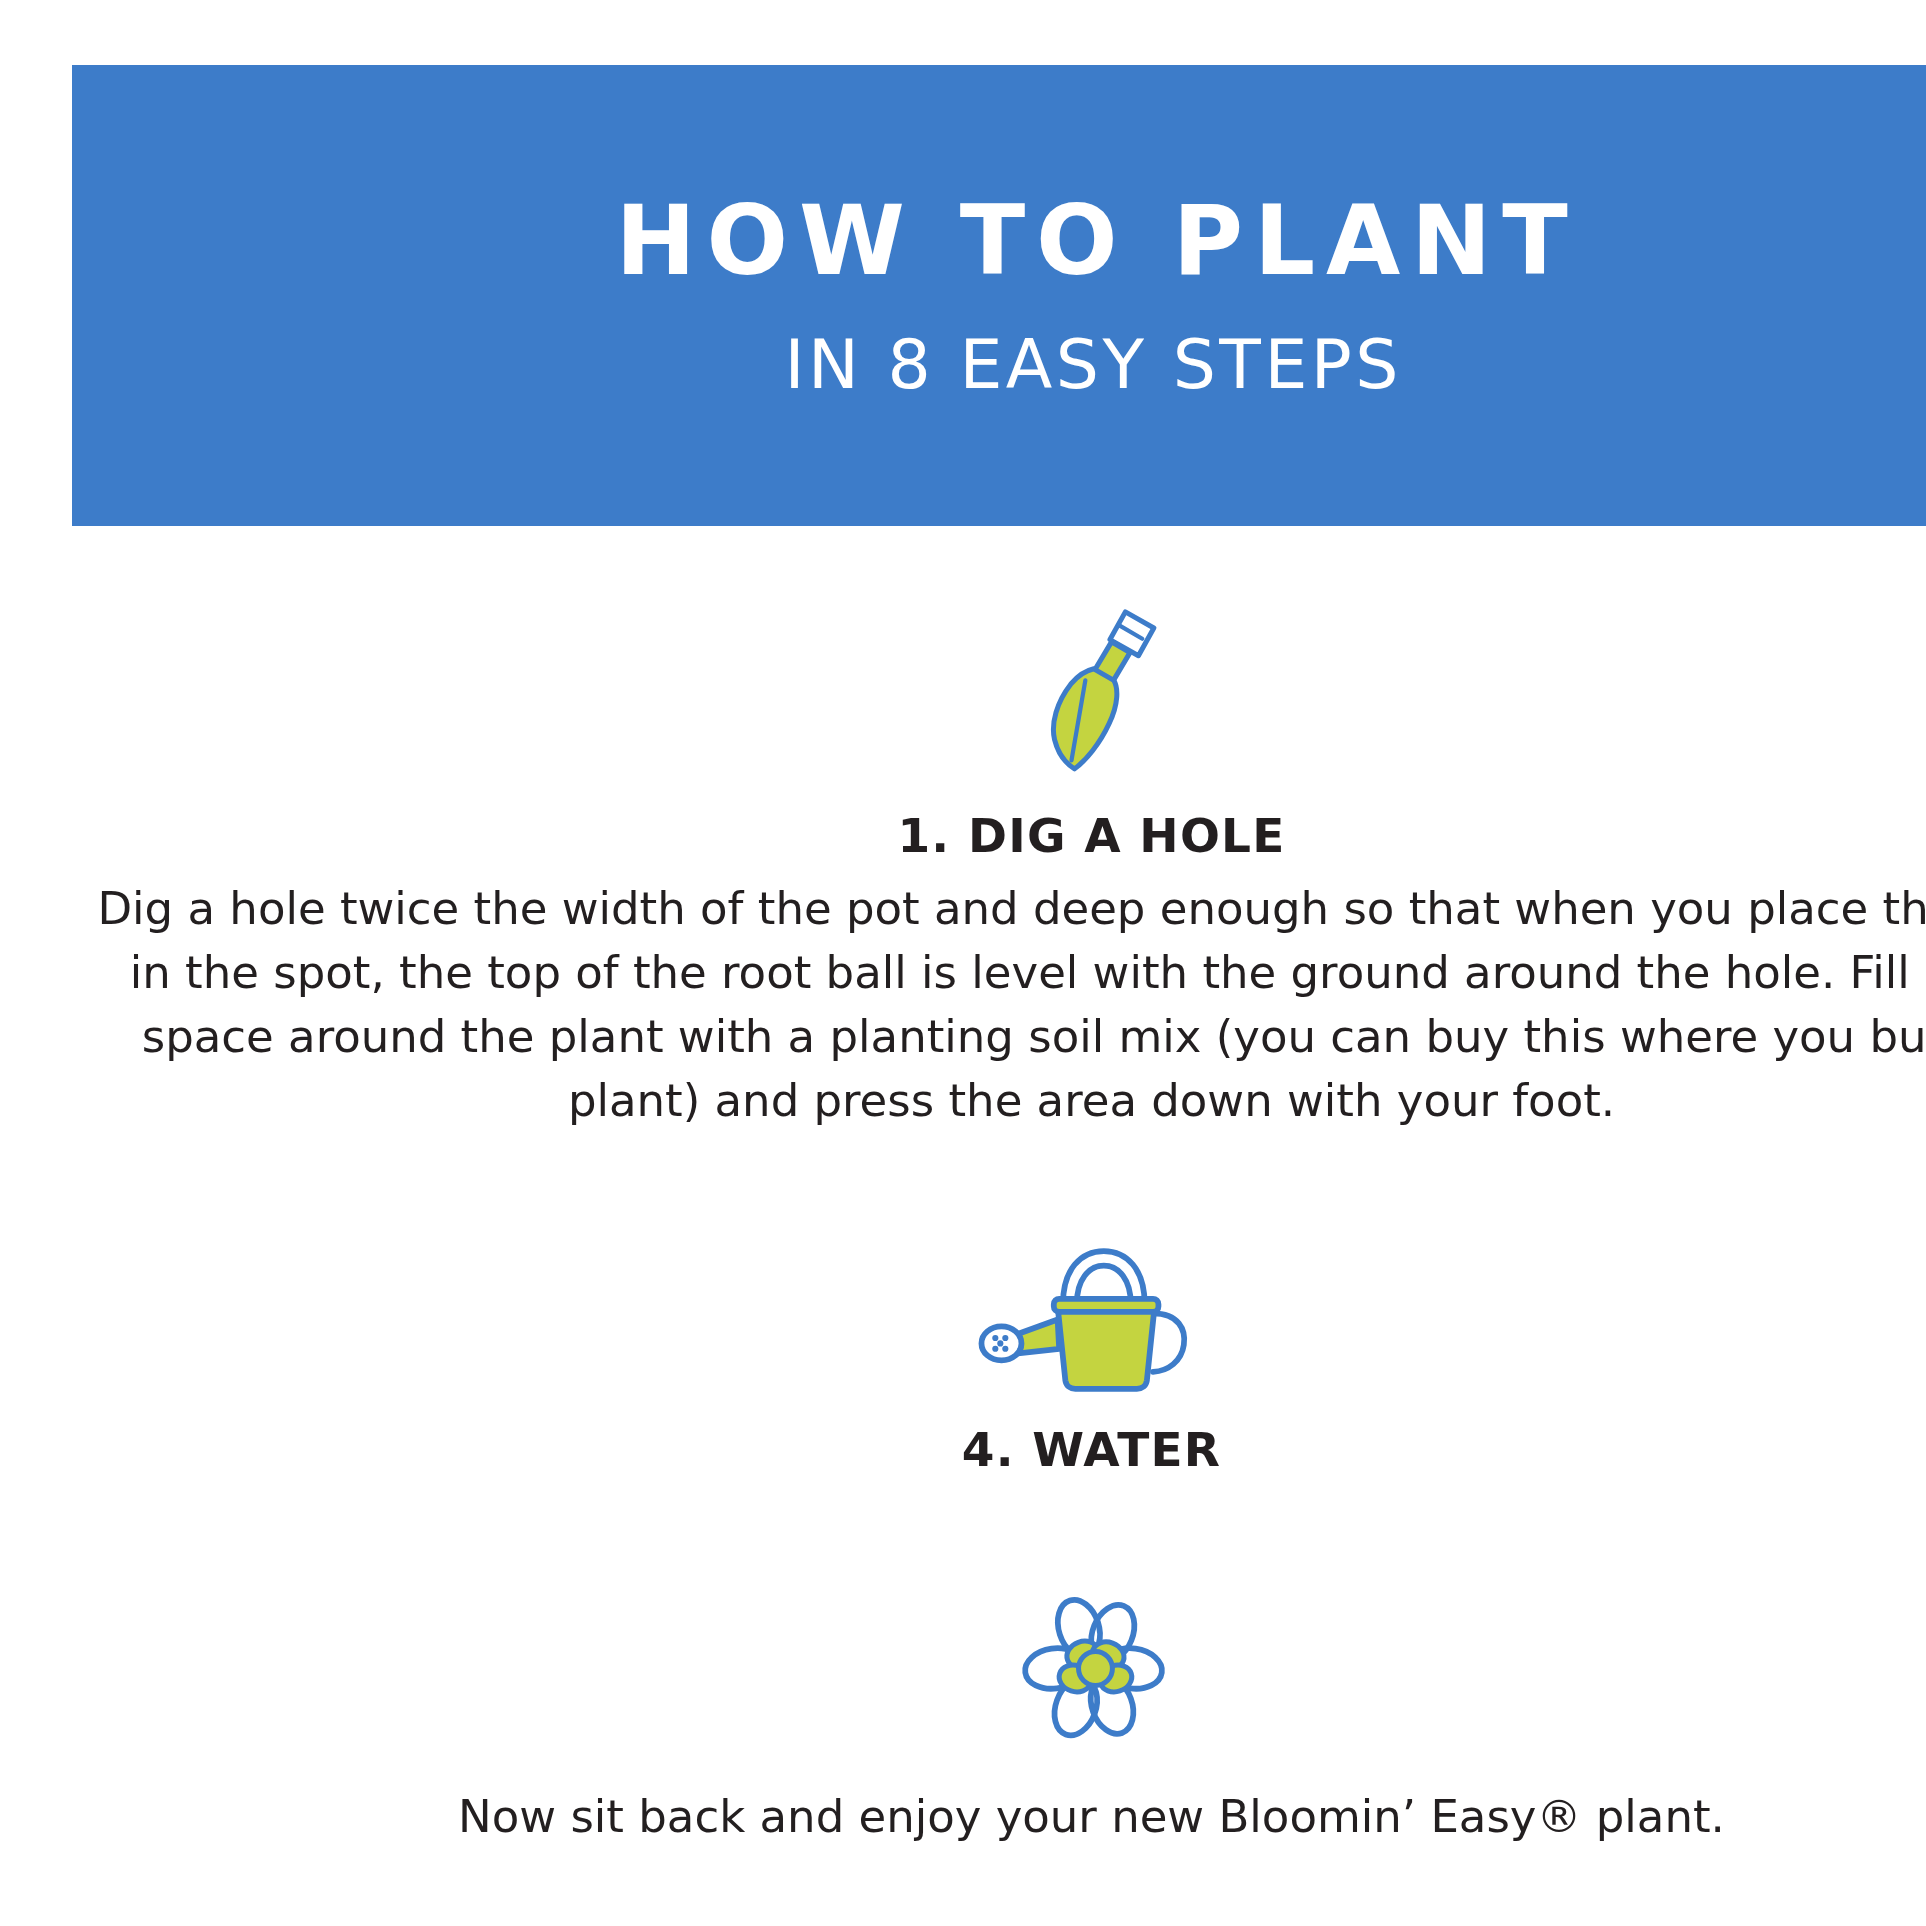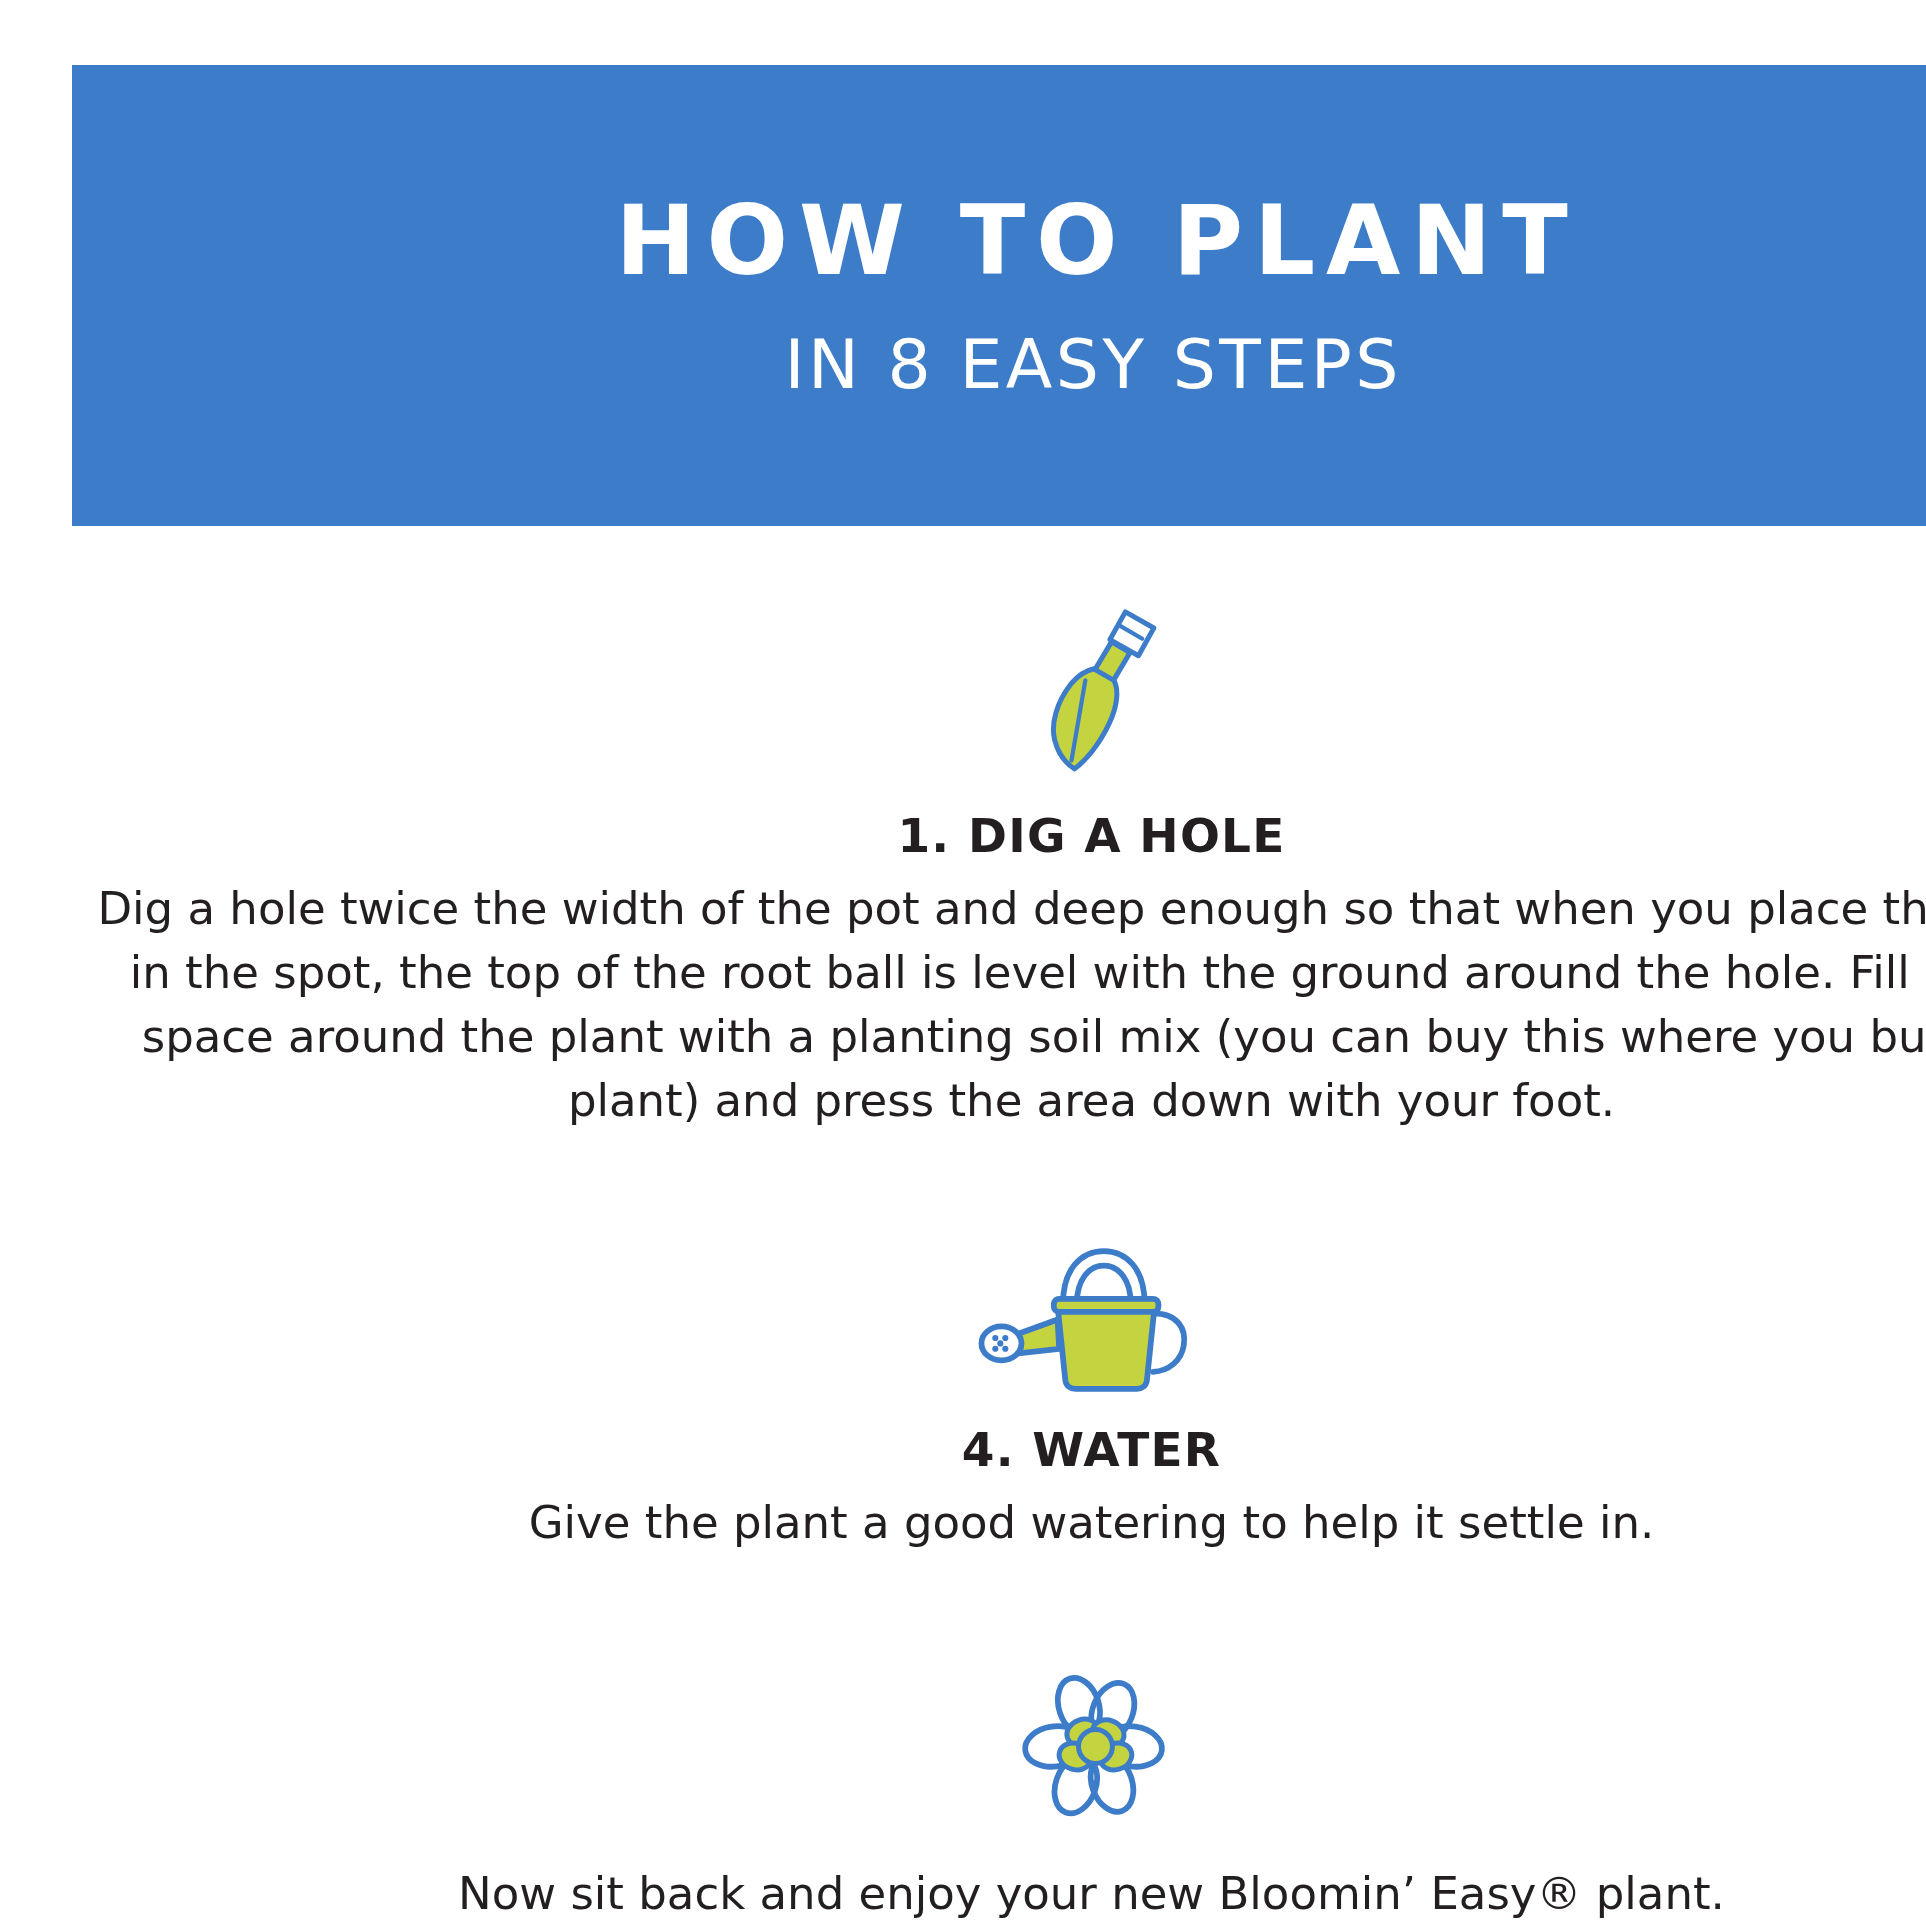--- a/index.html
+++ b/index.html
@@ -143,21 +143,20 @@
 
           <ellipse cx="126" cy="276" rx="52" ry="44" fill="#ffffff" stroke="#3d7cc9" stroke-width="15"></ellipse>
           <circle cx="110" cy="262" r="8" fill="#3d7cc9"></circle>
           <circle cx="136" cy="262" r="8" fill="#3d7cc9"></circle>
           <circle cx="110" cy="290" r="8" fill="#3d7cc9"></circle>
           <circle cx="136" cy="290" r="8" fill="#3d7cc9"></circle>
           <circle cx="123" cy="276" r="8" fill="#3d7cc9"></circle>
         </svg>
       </div>
       <div class="step-title">4. WATER</div>
-      <div class="step-body">Give the plant a good watering to help it settle in.</div>
     </div>
 
     <div class="step step-3">
       <div class="step-icon">
         <svg width="162" height="154" viewBox="0 0 420 400" xmlns="http://www.w3.org/2000/svg">
           <g fill="none" stroke="#3d7cc9" stroke-width="15">
 
             <ellipse cx="176" cy="92" rx="52" ry="76" transform="rotate(-18 176 92)"></ellipse>
             <ellipse cx="264" cy="104" rx="52" ry="76" transform="rotate(22 264 104)"></ellipse>
             <ellipse cx="112" cy="196" rx="76" ry="52" transform="rotate(-8 112 196)"></ellipse>

